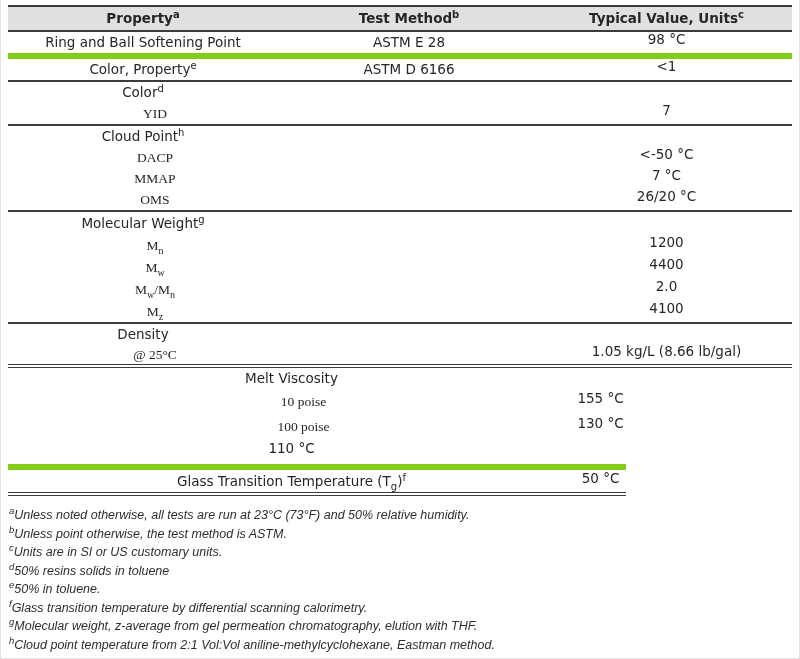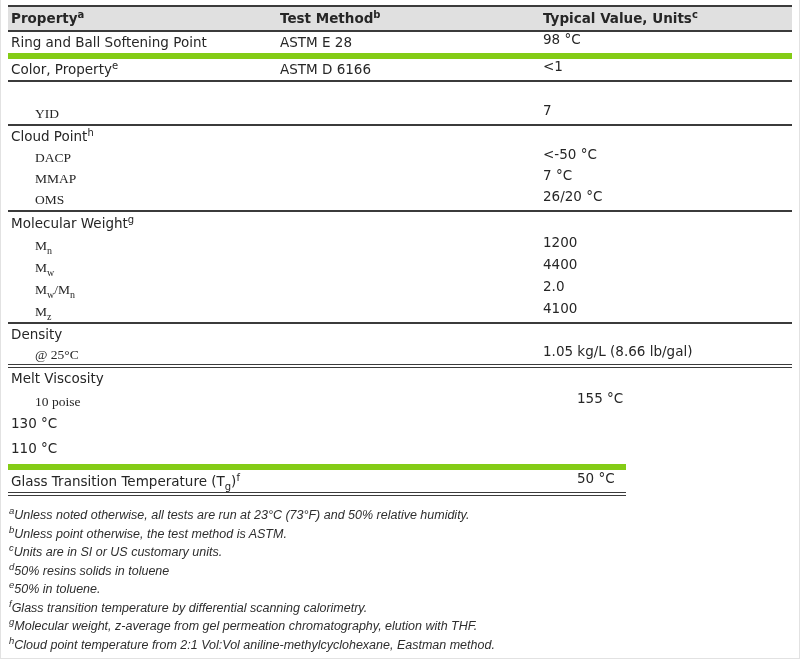--- a/index.html
+++ b/index.html
@@ -19,20 +19,21 @@
   .ptable{
     width:784px;
     border-top:2px solid #3b3b3b;
     font-size:13.5px;
   }
   .row{
     display:grid;
     grid-template-columns:269px 263px 1fr;
     align-items:center;
     min-height:21px;
+    text-align:center;
   }
   .row.header{min-height:23px;background:#e0e0e0;font-weight:bold;border-bottom:2px solid #3b3b3b;}
   .row.sectionbar{min-height:19px;background:#ebebeb;font-weight:bold;border-bottom:2px solid #3b3b3b;grid-template-columns:1fr;}
   .row.h22{min-height:22px;}
   .row.h20{min-height:20px;}
   .b1{border-bottom:6px solid #84cc16;}
   .b2{border-bottom:2px solid #3b3b3b;}
   .bd{border-bottom:4px double #3b3b3b;}
   .cell{padding:1px 2px 1px 3px;line-height:17px;}
   .cell.prop{padding-left:3px;}
@@ -77,20 +78,21 @@
         <div class="cell value">98 °C</div>
       </div>
 
       <div class="row b2">
         <div class="cell prop"><span>Color, Property</span><sup>e</sup></div>
         <div class="cell">ASTM D 6166</div>
         <div class="cell value">&lt;1</div>
       </div>
 
       <div class="row">
+        <div class="cell prop"><span>Color</span><sup>d</sup></div>
         <div class="cell"></div>
         <div class="cell value"></div>
       </div>
 
       <div class="row b2 indent">
         <div class="cell prop"><span>YID</span></div>
         <div class="cell"></div>
         <div class="cell value">7</div>
       </div>
 
@@ -166,20 +168,21 @@
         <div class="cell prop"><span>Melt Viscosity</span></div>
         <div class="cell value"></div>
       </div>
 
       <div class="row indent">
         <div class="cell prop"><span>10 poise</span></div>
         <div class="cell value">155 °C</div>
       </div>
 
       <div class="row indent">
+        <div class="cell prop"><span>100 poise</span></div>
         <div class="cell value">130 °C</div>
       </div>
 
       <div class="row b1 indent">
         <div class="cell value">110 °C</div>
       </div>
 
       <div class="row last bd">
         <div class="cell prop"><span>Glass Transition Temperature (T</span><sub>g</sub><span>)</span><sup>f</sup></div>
         <div class="cell value">50 °C</div>

